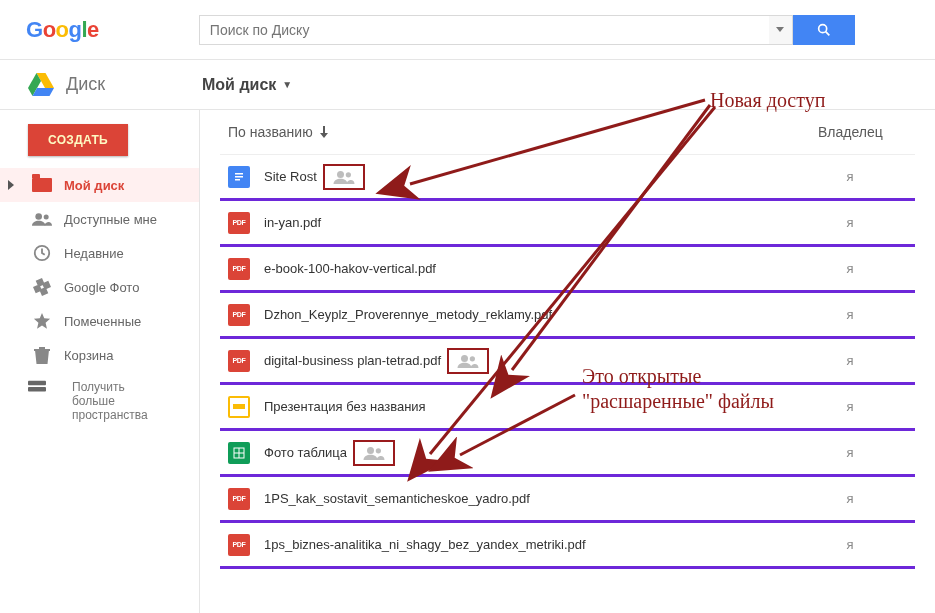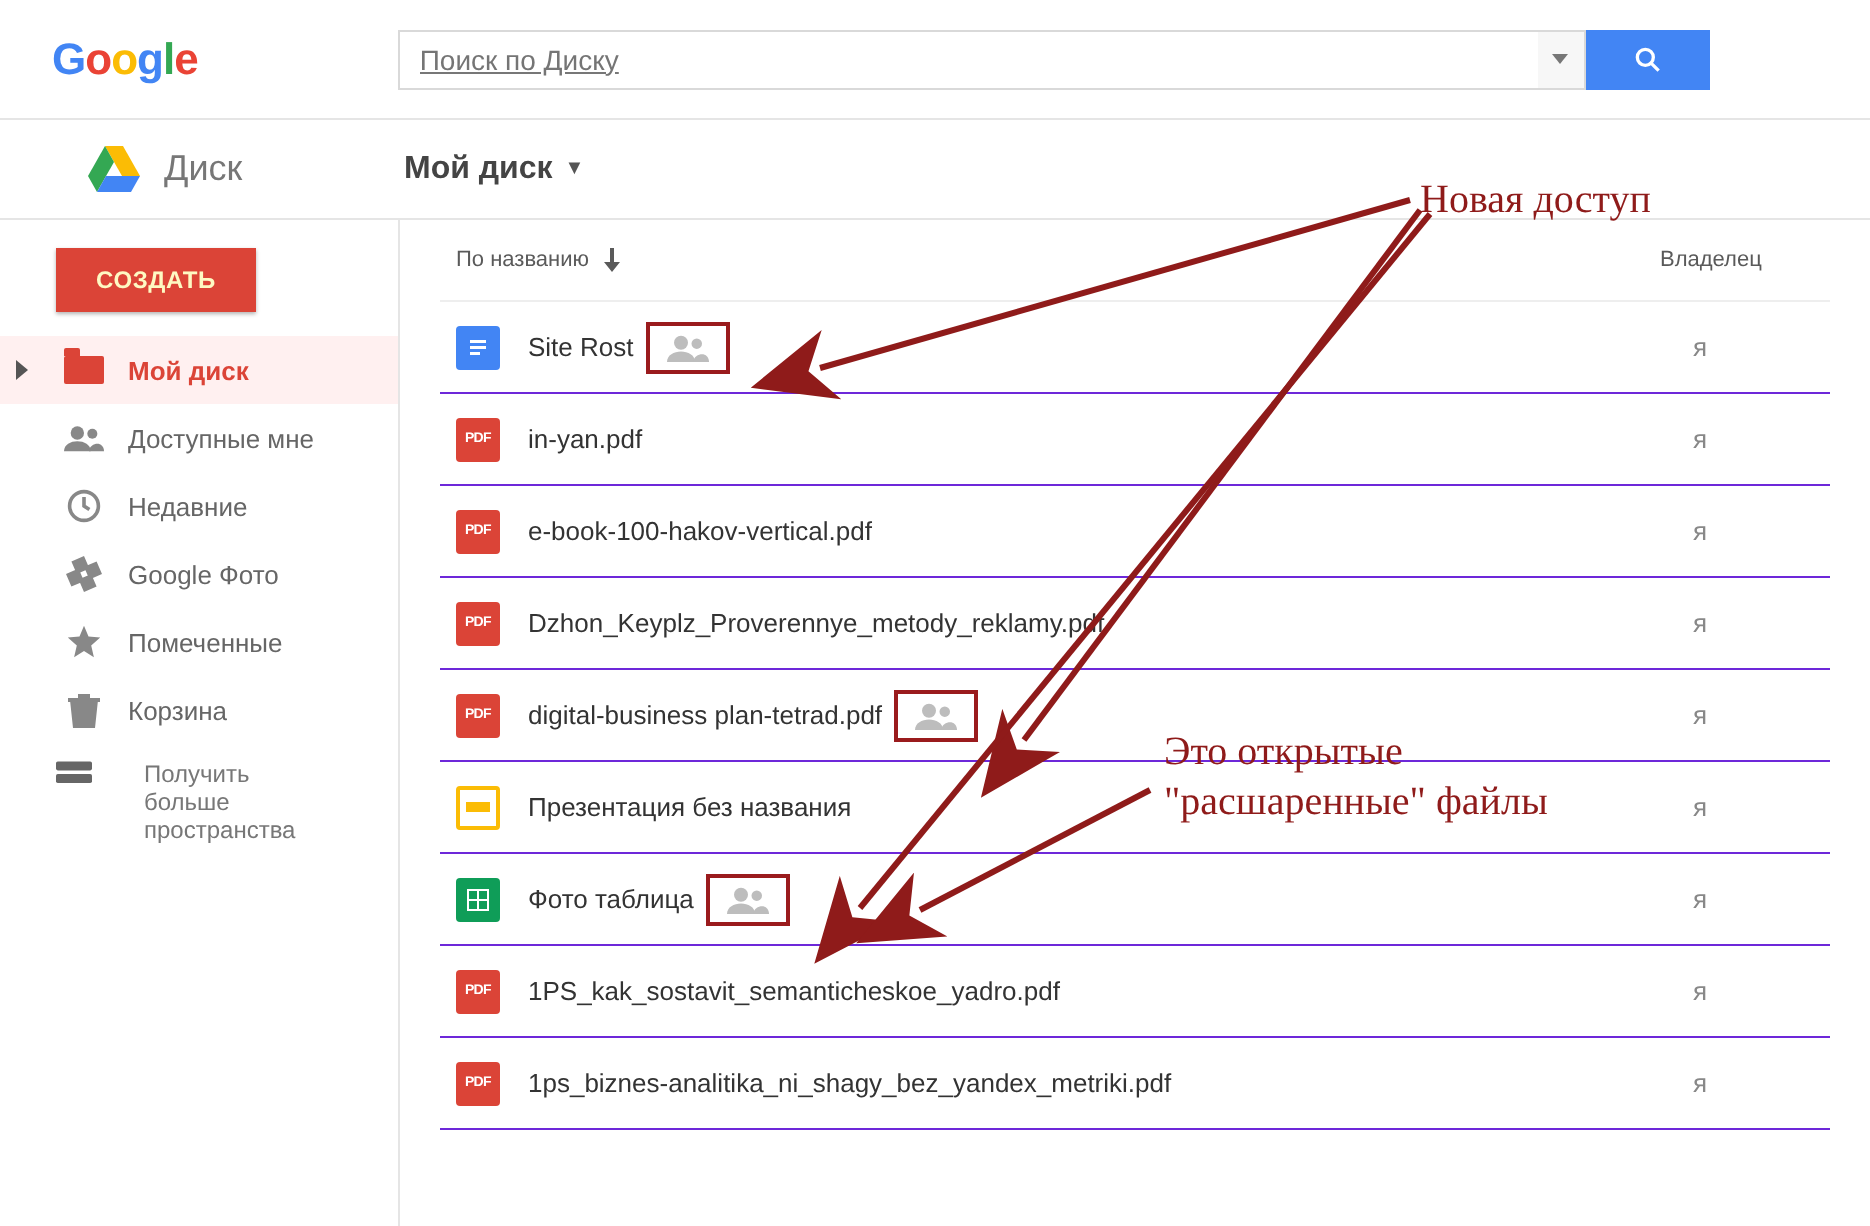--- a/index.html
+++ b/index.html
@@ -8,50 +8,50 @@
   
   .topbar { display: flex; align-items: center; height: 60px; padding-left: 26px; gap: 100px; border-bottom: 1px solid #e5e5e5; }
   .logo { display: flex; align-items: center; font-size: 22px; font-weight: bold; letter-spacing: -0.5px; font-family: "Product Sans", Arial, sans-serif;}
   .logo .g1 { color: #4285F4; }
   .logo .o1 { color: #EA4335; }
   .logo .o2 { color: #FBBC05; }
   .logo .g2 { color: #4285F4; }
   .logo .l  { color: #34A853; }
   .logo .e  { color: #EA4335; }
   .search-wrap { display: flex; align-items: center; }
-  .search-input { width: 570px; height: 30px; border: 1px solid #d9d9d9; border-right: none; padding: 0 10px; font-size: 14px; color: #777; outline: none; background: #fff; text-decoration: underline; }
+  .search-input { width: 570px; height: 30px; border: 1px solid #d9d9d9; border-right: none; padding: 0 10px; font-size: 14px; color: #777; outline: none; background: #fff; }
   .search-dd { width: 24px; height: 30px; border: 1px solid #d9d9d9; border-left: none; display:flex; align-items:center; justify-content:center; color:#777; background:#f7f7f7;}
   .search-btn { width: 62px; height: 30px; background: #4285F4; border: none; display: flex; align-items: center; justify-content: center; color: #fff; cursor: pointer; }
 
   
   .drive-header { display: flex; align-items: center; height: 50px; border-bottom: 1px solid #e5e5e5; }
-  .drive-brand { display: flex; align-items: center; gap: 12px; padding-left: 44px; width: 202px; }
+  .drive-brand { display: flex; align-items: center; gap: 12px; padding-left: 28px; width: 202px; }
   .drive-brand span.label { font-size: 18px; color: #777; }
   .breadcrumb { padding-left: 0px; font-size: 16px; color: #444; font-weight: bold; display:flex; align-items:center; gap:6px; }
   .breadcrumb .caret { font-size: 10px; color:#555;}
 
   
   .body { display: flex; height: calc(613px - 110px); }
   .sidebar { width: 200px; border-right: 1px solid #e5e5e5; padding: 14px 0; display: flex; flex-direction: column; position: relative;}
   .create-btn { margin: 0 0 12px 28px; width: 100px; height: 32px; background: #db4437; color: #fef9c3; font-weight: bold; font-size: 12px; border: none; box-shadow: 0 1px 2px rgba(0,0,0,.3); cursor:pointer; letter-spacing:.3px;}
   .nav-item { display: flex; align-items: center; gap: 12px; padding: 7px 12px 7px 32px; color: #666; font-size: 13px; cursor:pointer; position:relative;}
   .nav-item.active { color: #db4437; font-weight: bold; background: #fff0f0;}
   .nav-item.active::before { content:""; position:absolute; left:8px; width:0; height:0; border-top:5px solid transparent; border-bottom:5px solid transparent; border-left:6px solid #555; }
   .nav-item .ico { width: 20px; height: 20px; display: flex; align-items: center; justify-content: center; color:#888;}
   .nav-item.active .ico { color:#db4437;}
   .storage { border-top: 1px solid #e5e5e5; margin-top: 8px; padding: 12px 0 0 28px; color:#999; font-size:12px;}
   .storage-more { display:flex; gap:26px; align-items:flex-start; padding: 8px 12px 0 28px; color:#777; font-size:12px; width:180px;}
   .storage-more .ico { color:#666; flex-shrink:0;}
 
   
   .filelist { flex: 1; padding: 0 20px 0 20px; overflow:hidden;}
-  .col-head { display:flex; color:#5a5a5a; font-size:11px; padding: 14px 0 14px 8px; border-bottom:1px solid #eee;gap:12px;}
+  .col-head { display:flex; color:#5a5a5a; font-size:14px; padding: 14px 0 14px 8px; border-bottom:1px solid #eee;}
   .col-head .name-col { flex:0 0 590px; display:flex; align-items:center; gap:6px; font-weight:normal;}
   .col-head .owner-col { flex:0 0 90px; padding-right:10px;}
-  .filerow { display:flex; align-items:center; height:46px; border-bottom:1px solid #6d28d9; padding-left:8px; cursor:default;}
+  .filerow { display:flex; align-items:center; height:46px; border-bottom:3px solid #6d28d9; padding-left:8px; cursor:default;}
   .filerow .fi { width:22px; height:22px; flex-shrink:0; display:flex; align-items:center; justify-content:center; border-radius:2px;}
   .filerow .fname { padding-left:14px; font-size:13px; color:#333; flex:0 0 auto;}
   .filerow .shared { margin-left:10px; color:#bdbdbd; display:flex; align-items:center;}
   .filerow .box-annot { border:2px solid #9a1b1d; padding:4px 8px; margin-left:6px;}
   .filerow .owner { margin-left:auto; width:90px; text-align:center; color:#888; font-size:13px; padding-right:40px;}
 
   
   .doc-ico { background:#4285F4; color:#fff; border-radius:2px;}
   .pdf-ico { background:#db4437; color:#fff; font-size:7px; font-weight:bold; letter-spacing:-.3px; border-radius:2px;}
   .slide-ico { border:2px solid #FBBC05; background:#fff; position:relative;}

